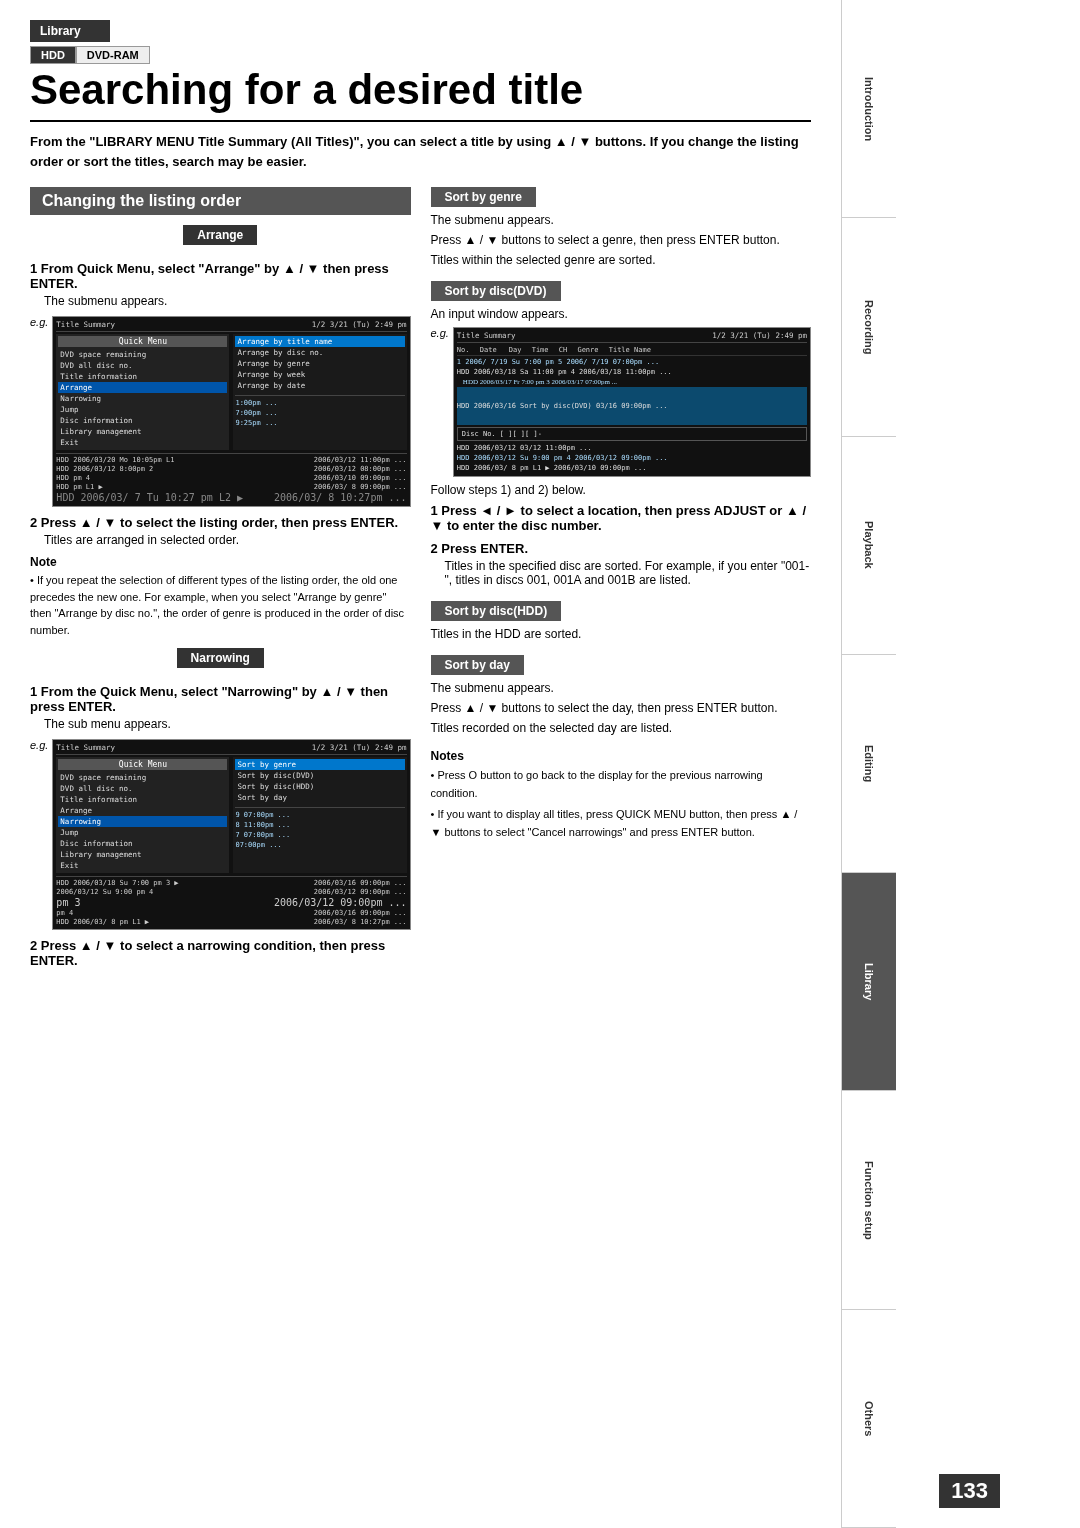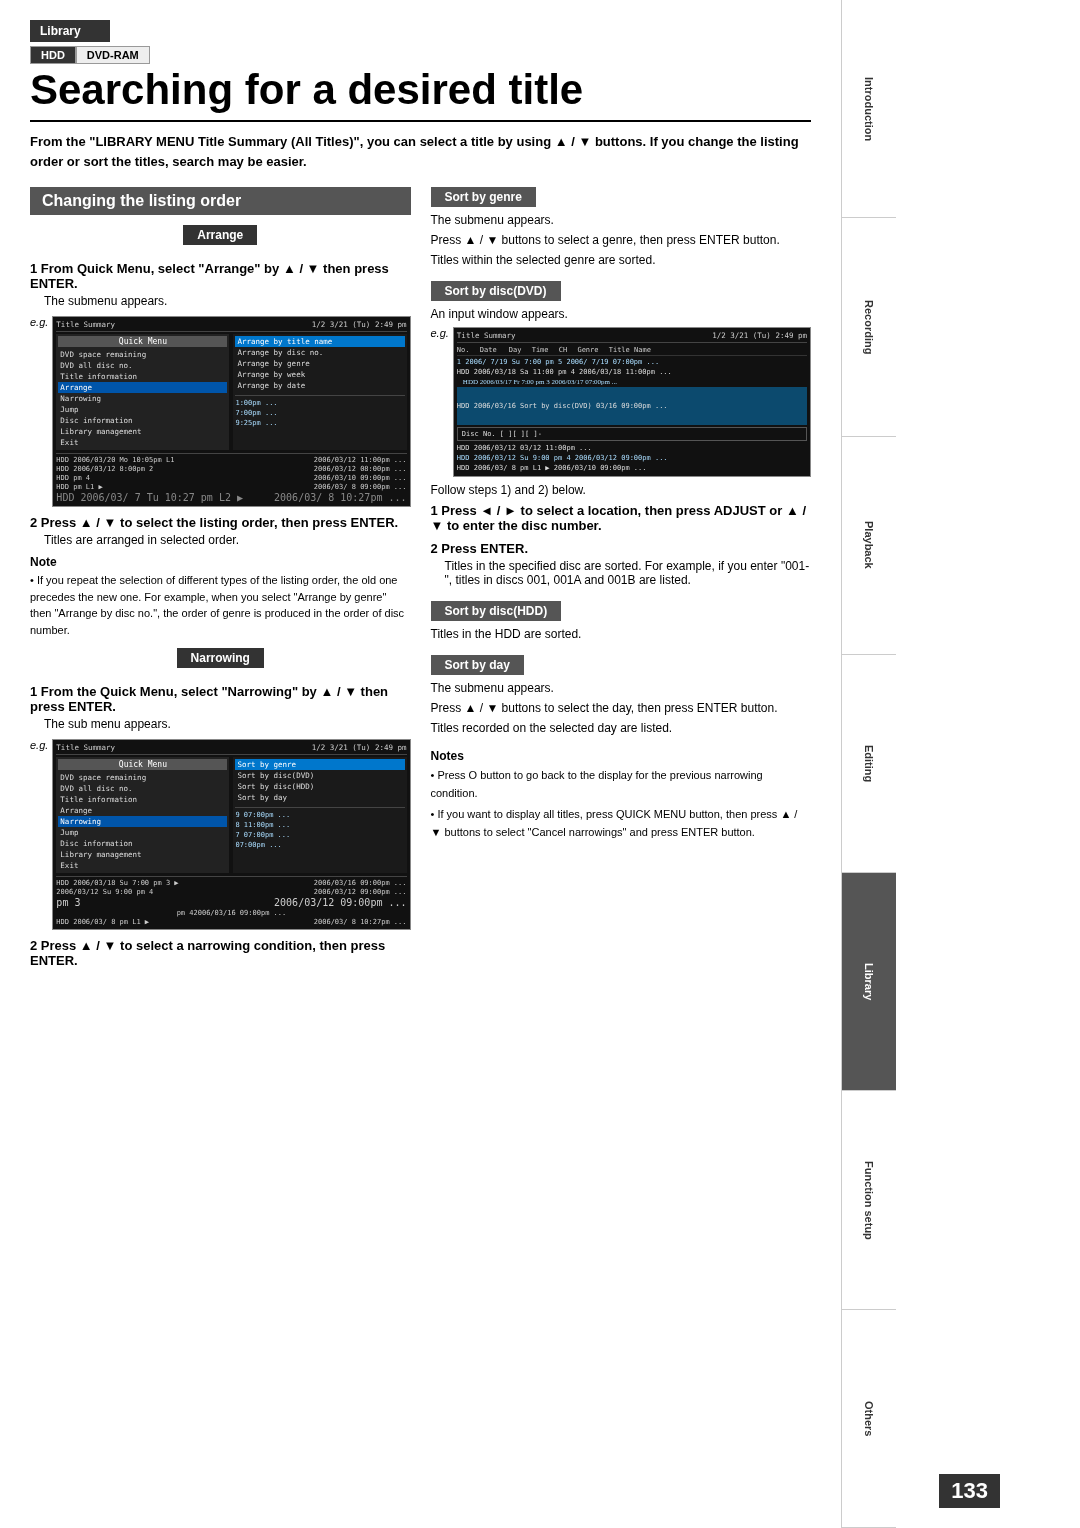--- a/index.html
+++ b/index.html
@@ -378,21 +378,21 @@
                     <span>2006/03/16  09:00pm ...</span>
                 </div>
                 <div style="font-size:7px; color:#ccc; display:flex; justify-content:space-between;">
                   <span>2006/03/12 Su 9:00 pm 4</span>
                     <span>2006/03/12  09:00pm ...</span>
                 </div>
                 <div style="font-size:10px; color:#ccc; display:flex; justify-content:space-between;">
                   <span>pm 3</span>
                     <span>2006/03/12  09:00pm ...</span>
                 </div>
-                <div style="font-size:7px; color:#ccc; display:flex; justify-content:center;">
+                <div style="font-size:7px; color:#ccc; display:flex; justify-content:space-between;">
                   <span>pm 4</span>
                     <span>2006/03/16  09:00pm ...</span>
                 </div>
                 <div style="font-size:7px; color:#ccc; display:flex; justify-content:space-between;">
                   <span>HDD 2006/03/ 8 pm L1 ▶</span>
                     <span>2006/03/ 8  10:27pm ...</span>
                 </div>
               </div>
             </div>
           </div>

